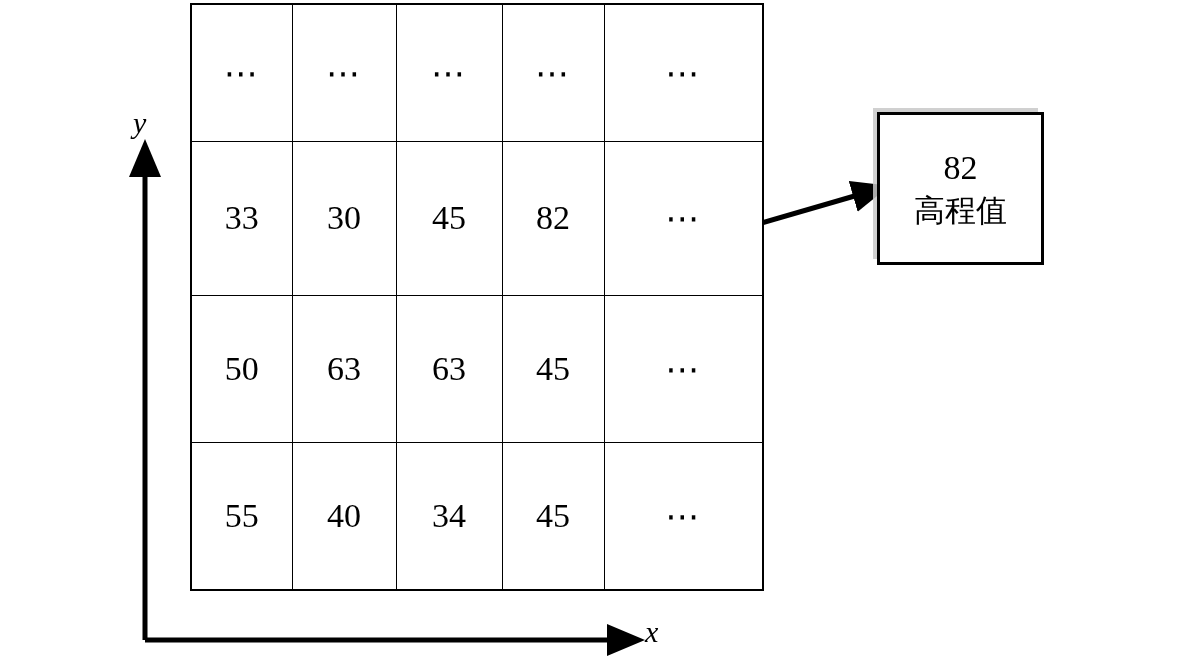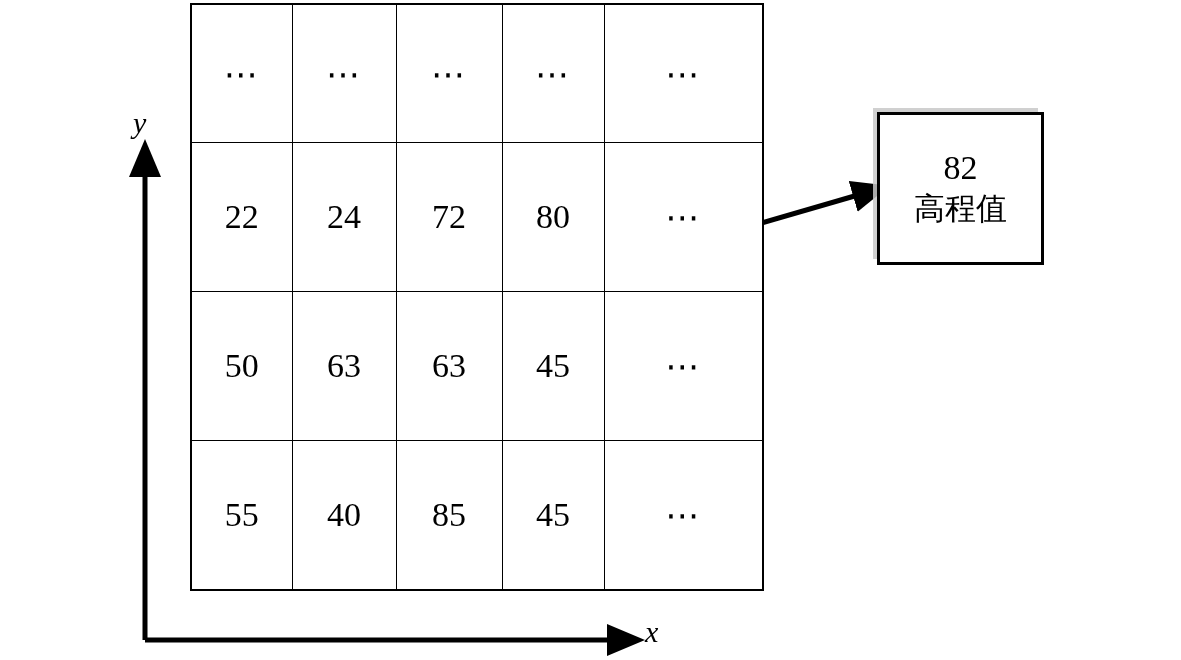--- a/index.html
+++ b/index.html
@@ -93,21 +93,21 @@
     box-sizing: border-box;
   }
   #callout-value {
     font-family: "Liberation Serif", "DejaVu Serif", serif;
     font-size: 34px;
     color: #000000;
     line-height: 1.15;
     margin-bottom: 6px;
   }
   #callout-caption {
-    font-family: Liberation Mono, monospace;
+    font-family: Liberation Sans, sans-serif;
     font-size: 31px;
     color: #000000;
     line-height: 1.15;
   }
 </style>
 </head>
 <body>
 
 <div id="stage">
 
@@ -138,38 +138,38 @@
         <col class="c4">
     </colgroup>
     <tbody>
       <tr class="r0">
         <td class="ellipsis">⋯</td>
         <td class="ellipsis">⋯</td>
         <td class="ellipsis">⋯</td>
         <td class="ellipsis">⋯</td>
         <td class="ellipsis">⋯</td>
       </tr>
-      <tr class="r1">
-        <td>22</td>
-        <td>24</td>
-        <td>72</td>
-        <td>80</td>
+      <tr class="r2">
+        <td>33</td>
+        <td>30</td>
+        <td>45</td>
+        <td>82</td>
         <td class="ellipsis">⋯</td>
       </tr>
       <tr class="r3">
         <td>50</td>
         <td>63</td>
         <td>63</td>
         <td>45</td>
         <td class="ellipsis">⋯</td>
       </tr>
       <tr class="r4">
         <td>55</td>
         <td>40</td>
-        <td>85</td>
+        <td>34</td>
         <td>45</td>
         <td class="ellipsis">⋯</td>
       </tr>
     </tbody>
   </table>
 
   <div id="callout-box">
     <div id="callout-value">82</div>
     <div id="callout-caption">高程值</div>
   </div>

